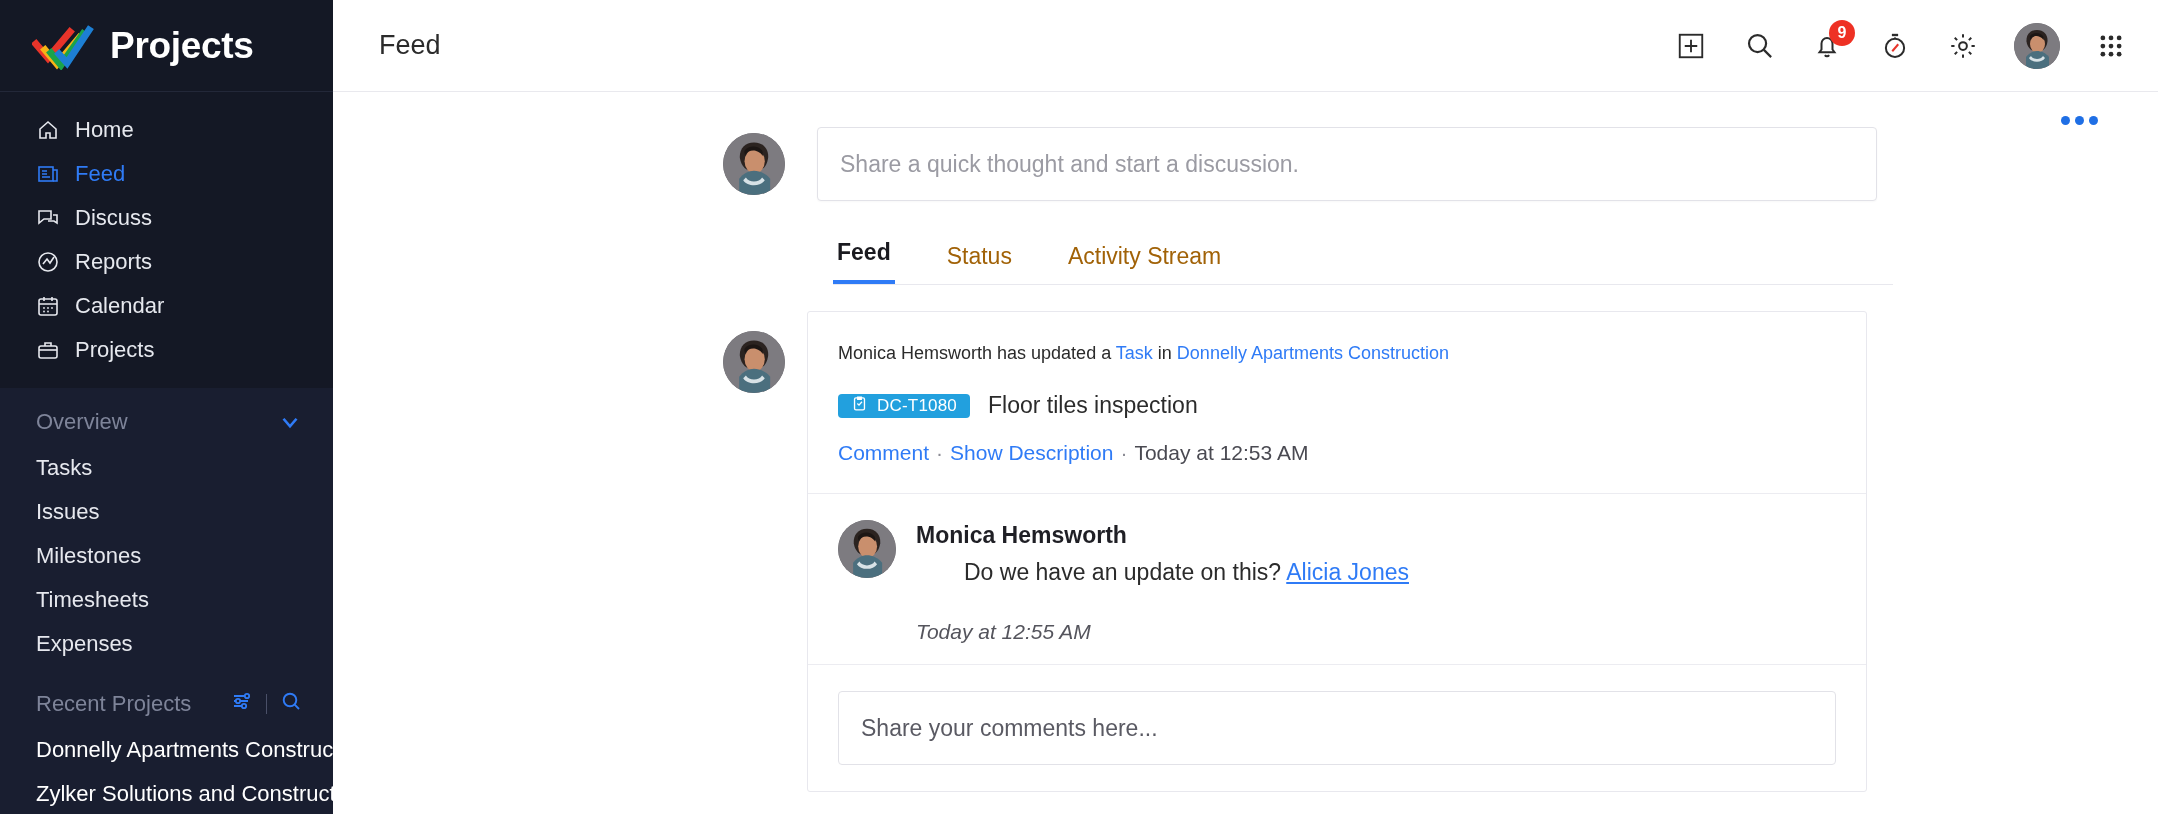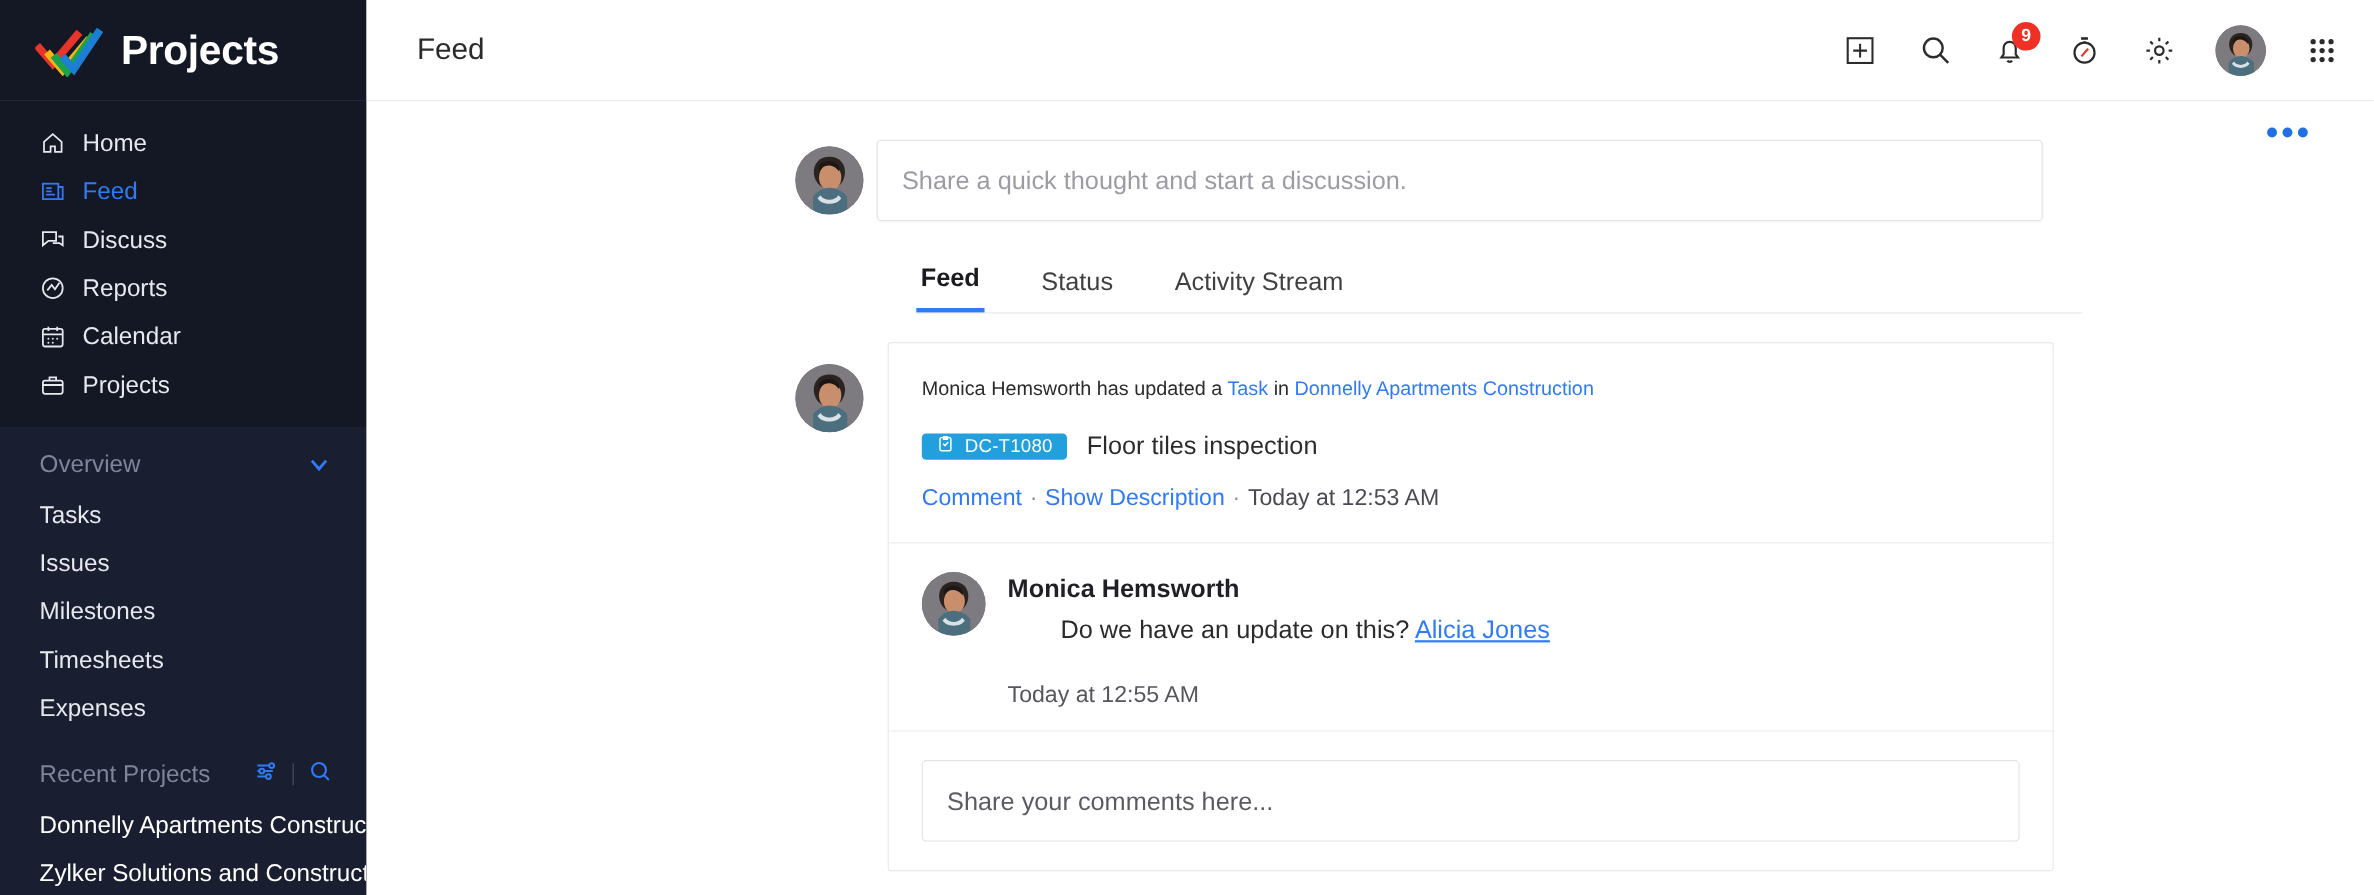--- a/index.html
+++ b/index.html
@@ -118,36 +118,36 @@
 
   .content { flex: 1 1 auto; position: relative; overflow: hidden; }
   .more-row {
     display: flex; justify-content: flex-end;
     padding: 24px 60px 0 0;
   }
   .dots { display: flex; gap: 5px; cursor: pointer; }
   .dots i { width: 9px; height: 9px; border-radius: 50%; background: #1f6fe5; display: block; }
 
   .feed-wrap { padding-left: 390px; }
-  .compose-row { display: flex; align-items: center; gap: 12px; margin-top: 2px; }
+  .compose-row { display: flex; align-items: center; gap: 32px; margin-top: 2px; }
   .compose-box {
     width: 1060px; height: 74px;
     border: 1px solid #e2e2e8; border-radius: 4px;
     background: #fff;
     display: flex; align-items: center; padding-left: 22px;
     box-shadow: 0 1px 2px rgba(0,0,0,0.03);
   }
   .compose-box .ph { color: #9b9ba3; font-size: 23px; }
 
   .tabs {
     display: flex; align-items: flex-end; gap: 48px;
     width: 1060px; margin-left: 110px; margin-top: 38px;
     border-bottom: 1px solid #e8e8ee;
   }
-  .tab { font-size: 23px; color: #404040; padding: 0 4px 14px 4px; cursor: pointer; }
+  .tab { font-size: 23px; color: #a16207; padding: 0 4px 14px 4px; cursor: pointer; }
   .tab.active { color: #1a1a1f; font-weight: bold; border-bottom: 4px solid #2f7bf6; }
 
   .post-row { display: flex; gap: 22px; margin-top: 26px; }
   .post-card {
     width: 1060px;
     border: 1px solid #e8e8ee; border-radius: 3px;
     background: #fff;
   }
   .post-head { padding: 28px 30px 0 30px; }
   .post-line { font-size: 18px; color: #2b2b2b; line-height: 1.45; }
@@ -162,21 +162,21 @@
   .task-title { font-size: 23px; color: #2b2b2b; }
   .meta-row { padding: 22px 30px 28px 30px; font-size: 21px; color: #4a4a52; }
   .meta-row .sep { color: #8c8c95; margin: 0 7px; }
 
   .comment-block { border-top: 1px solid #ececf1; padding: 26px 30px 20px 30px;
                    display: flex; gap: 20px; }
   .comment-body { padding-top: 2px; }
   .comment-author { font-size: 23px; font-weight: bold; color: #1f1f25; }
   .comment-text { font-size: 23px; color: #2b2b2b; margin-top: 10px; margin-left: 48px; }
   .mention { color: #2f7bf6; text-decoration: underline; cursor: pointer; }
-  .comment-time { font-size: 21px; color: #55555d; margin-top: 34px; }
+  .comment-time { font-size: 21px; color: #55555d; margin-top: 34px; font-style: italic; }
 
   .comment-input-wrap { border-top: 1px solid #ececf1; padding: 26px 30px 26px 30px; }
   .comment-input {
     height: 74px; border: 1px solid #e2e2e8; border-radius: 4px;
     display: flex; align-items: center; padding-left: 22px; background: #fff;
   }
   .comment-input .ph { font-size: 23px; color: #5a5a63; }
 </style>
 </head>
 <body>

